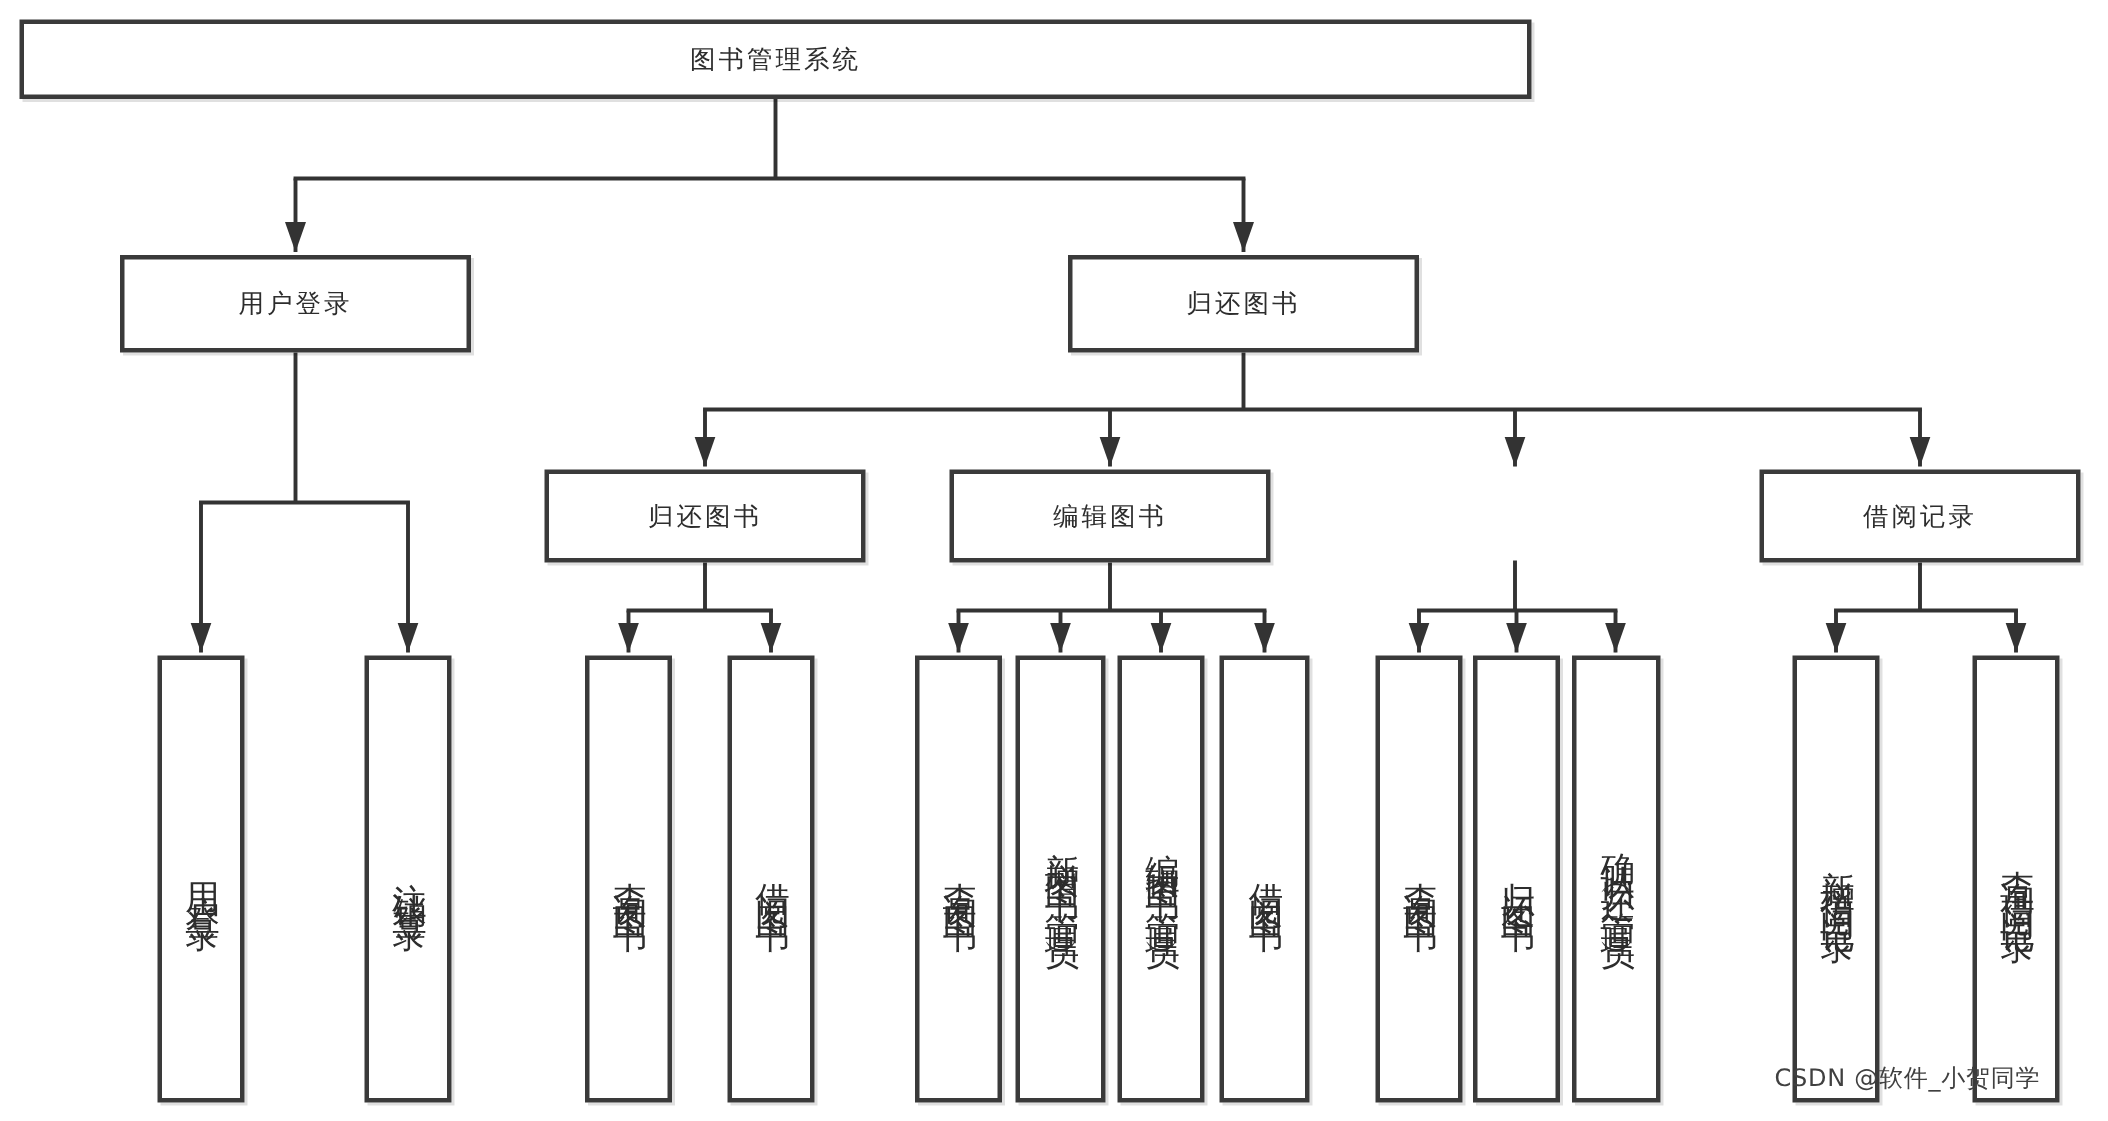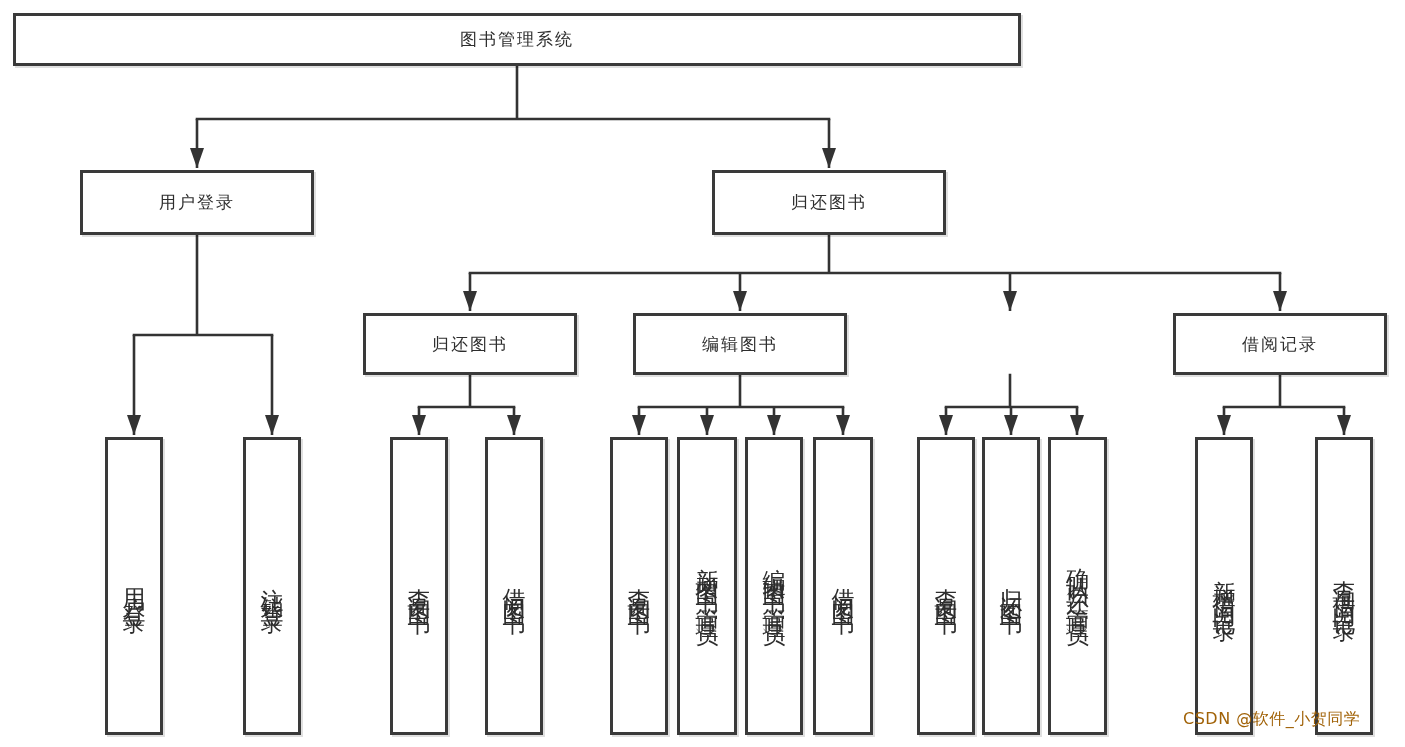--- a/index.html
+++ b/index.html
@@ -33,21 +33,21 @@
     font-size:23px;
     letter-spacing:8px;
     line-height:1;
     color:#2d2d2d;
   }
   .watermark{
     position:absolute;
     left:1183px;top:709px;
     font-size:16px;
     letter-spacing:0.5px;
-    color:#a16207;
+    color:#404040;
     z-index:3;
     white-space:nowrap;
   }
 </style>
 </head>
 <body>
 
 <div class="stage">
 
   <svg class="wires" width="1405" height="747" viewBox="0 0 1405 747">

